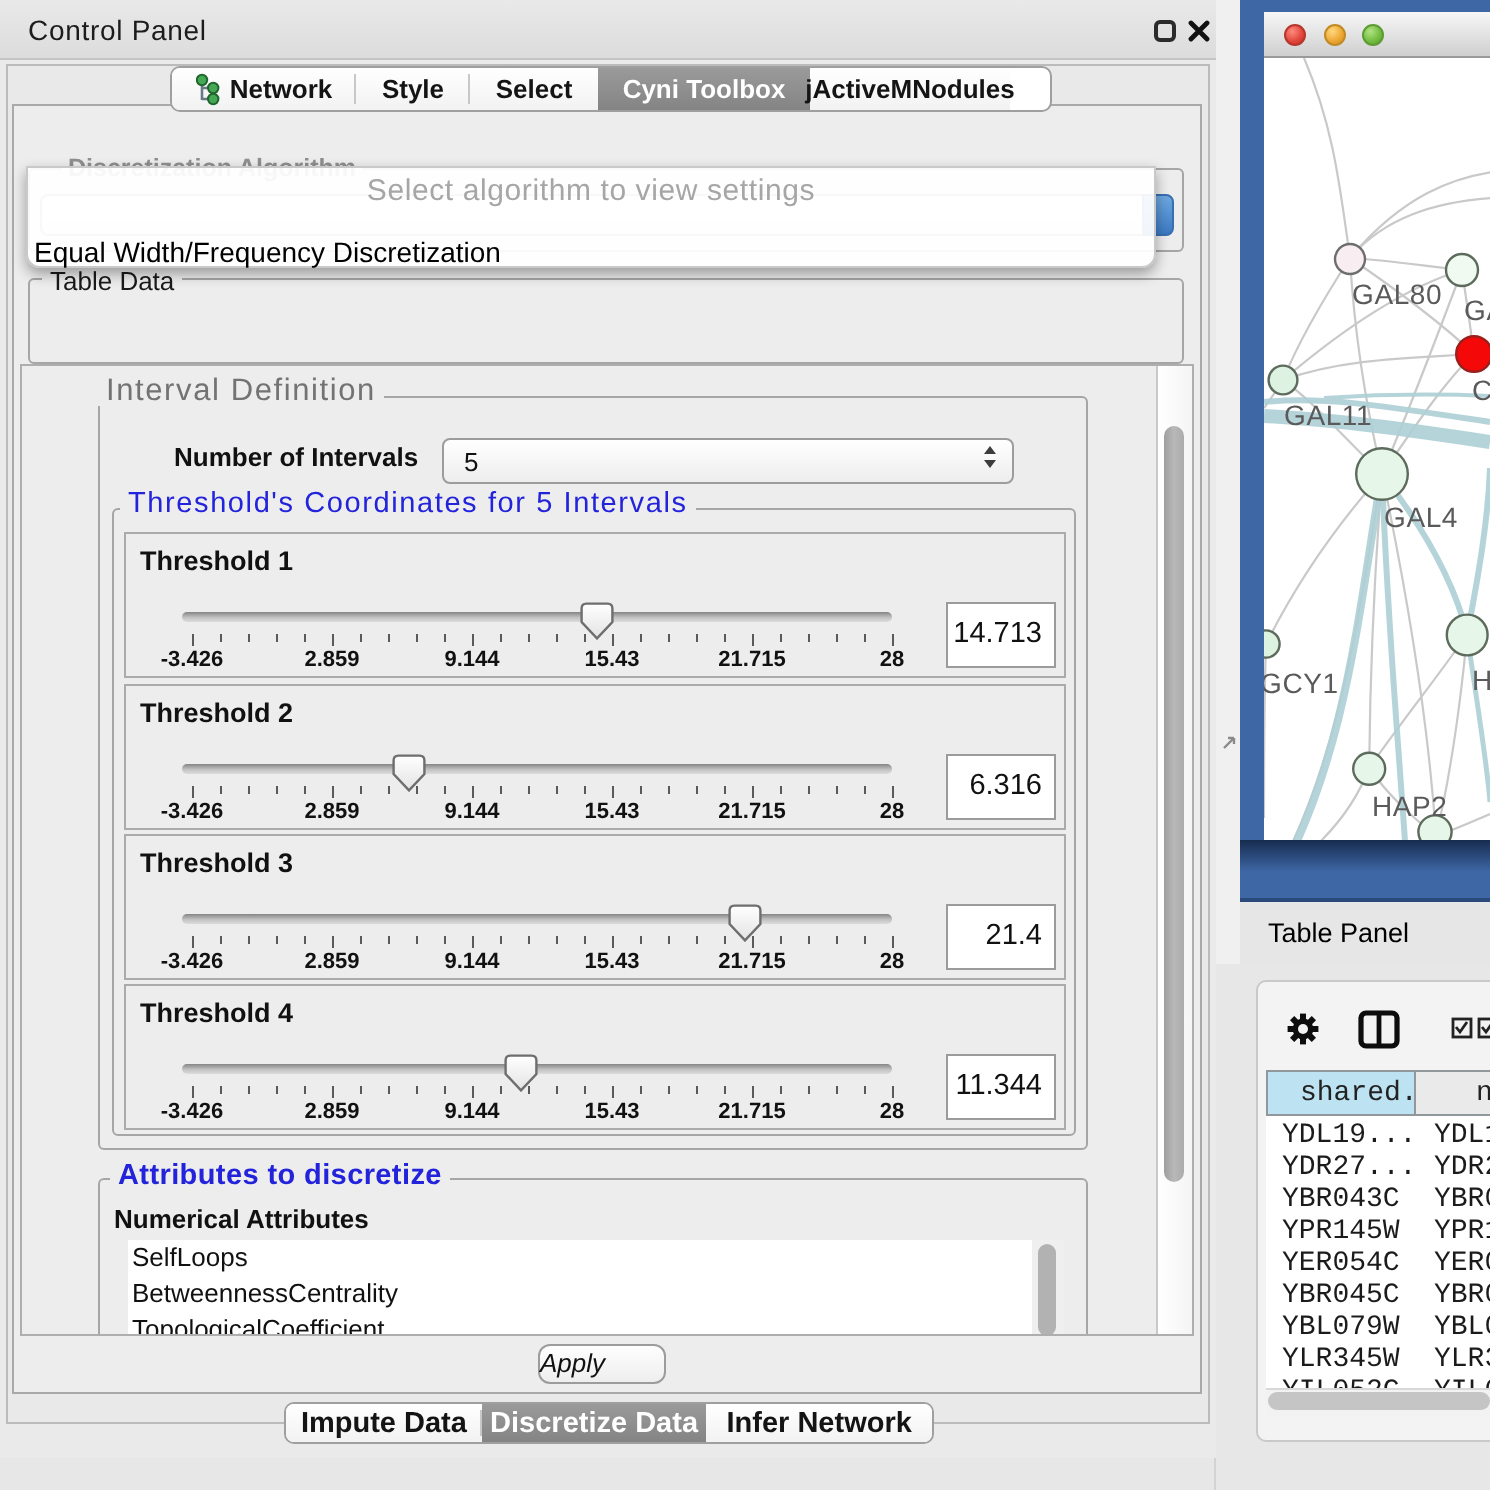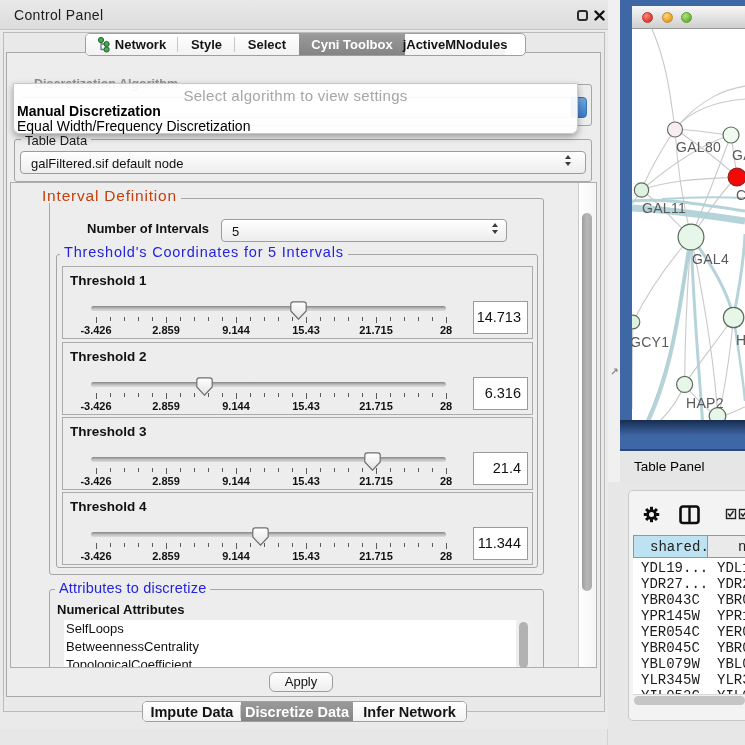--- a/index.html
+++ b/index.html
@@ -50,21 +50,21 @@
 .vbox{position:absolute;left:410px;top:34px;width:55px;height:33px;background:#fff;
 border:1px solid #9b9b9b;font-size:14.5px;color:#111;text-align:right;line-height:31px;padding-right:6px;}
 .tick{position:absolute;width:1px;background:#5a5a5a;}
 .tlab{position:absolute;font-size:11px;font-weight:bold;color:#111;transform:translateX(-50%);top:57px;}
 .thumbsvg{position:absolute;top:34px;}
 
 #attrlist{left:53px;top:437px;width:452px;height:51px;background:#fff;font-size:13px;color:#111;overflow:hidden;}
 #attrlist div{padding-left:2px;height:18px;line-height:18px;}
 
 #apply{left:269px;top:672px;width:64px;height:20px;border:1px solid #9c9c9c;border-radius:6px;
-background:linear-gradient(#fefefe,#eeeeee);font-size:13px;color:#111;text-align:center;line-height:18px;z-index:5;}
+background:linear-gradient(#fefefe,#eeeeee);font-size:13px;color:#111;text-align:left;line-height:18px;z-index:5;font-style:italic;}
 
 #popup{left:13px;top:83px;width:565px;height:51px;background:rgba(255,255,255,0.93);border:1px solid #c9c9c9;
 border-radius:0 0 7px 7px;box-shadow:0 3px 7px rgba(0,0,0,0.35);z-index:20;font-size:14px;}
 
 #net{left:620px;top:0;width:125px;height:451px;background:#3e67a6;}
 #net-title{left:12px;top:6px;width:113px;height:23px;background:linear-gradient(#f7f7f7,#cfcfcf);
 border-bottom:1px solid #9a9a9a;}
 .tl-btn{position:absolute;top:6px;width:11px;height:11px;border-radius:50%;}
 #canvas{left:12px;top:29px;width:113px;height:391px;background:#fff;overflow:hidden;}
 
@@ -121,32 +121,25 @@
 
     <div class="abs grp" style="left:14px;top:84px;width:578px;height:42px;"></div>
     <div class="abs" style="left:31px;top:77px;font-size:12.5px;font-weight:bold;color:#8f8f8f;background:#ededed;padding:0 3px;">Discretization Algorithm</div>
     <div class="abs combo" style="left:20px;top:97px;width:566px;height:21px;">
       <div class="abs" style="left:550px;top:-1px;width:16px;height:21px;border-radius:0 4px 4px 0;
         background:linear-gradient(#6fa8e0,#3b79c4);border:1px solid #3a6fb0;"></div>
     </div>
 
     <div class="abs grp" style="left:14px;top:139px;width:578px;height:43px;"></div>
     <div class="abs grptitle" style="left:21px;top:134px;color:#1a1a1a;">Table Data</div>
-    <div class="abs combo" style="left:20px;top:151px;width:566px;height:23px;">
-      <span class="ctext">galFiltered.sif default node</span>
-      <div class="arrows" style="right:12px;top:3px;">
-          <div class="up"></div>
-          <div class="dn"></div>
-        </div>
-    </div>
 
     <div id="spane" class="abs">
 
       <div class="abs grp" style="left:38px;top:15px;width:495px;height:377px;"></div>
-      <div class="abs grptitle" style="left:27px;top:6px;color:#c2410c;font-size:15.5px;letter-spacing:0.8px;">Interval Definition</div>
+      <div class="abs grptitle" style="left:38px;top:6px;color:#737373;font-size:15.5px;letter-spacing:0.8px;">Interval Definition</div>
       <div class="abs" style="left:76px;top:38px;font-size:13px;font-weight:bold;color:#111;">Number of Intervals</div>
       <div class="abs combo" style="left:210px;top:36px;width:286px;height:23px;">
         <span class="ctext">5</span>
         <div class="arrows" style="right:6px;top:3px;">
             <div class="up"></div>
             <div class="dn"></div>
           </div>
       </div>
 
       <div class="abs grp" style="left:45px;top:71px;width:482px;height:314px;"></div>
@@ -331,21 +324,21 @@
                 <stop offset="0" stop-color="#ffffff"></stop>
                 <stop offset="1" stop-color="#e3e3e3"></stop>
               </linearGradient>
             </defs>
             <path d="M3.2,0.8 L13.8,0.8 Q16.2,0.8 16.2,3.2 L16.2,10 L8.5,18.2 L0.8,10 L0.8,3.2 Q0.8,0.8 3.2,0.8 Z" fill="url(#tg3)" stroke="#6e6e6e" stroke-width="1.2"></path>
           </svg>
           <div class="vbox">11.344</div>
         </div>
 
       <div class="abs grp" style="left:38px;top:406px;width:495px;height:90px;"></div>
-      <div class="abs grptitle" style="left:44px;top:398px;color:#2323dc;font-size:14.5px;letter-spacing:0.2px;">Attributes to discretize</div>
+      <div class="abs grptitle" style="left:44px;top:398px;color:#2323dc;font-size:14.5px;letter-spacing:0.2px;font-weight:bold;">Attributes to discretize</div>
       <div class="abs" style="left:46px;top:419px;font-size:13px;font-weight:bold;color:#111;">Numerical Attributes</div>
       <div id="attrlist" class="abs">
         <div>SelfLoops</div>
           <div>BetweennessCentrality</div>
           <div>TopologicalCoefficient</div>
       </div>
       <div class="abs" style="left:505px;top:437px;width:16px;height:49px;background:#efefef;"></div>
       <div class="abs" style="left:507.5px;top:439px;width:9px;height:46px;background:#b2b2b2;border-radius:4.5px;"></div>
 
       <div id="vtrack" class="abs"></div>
@@ -362,21 +355,20 @@
       <div class="tab sel" style="width:113px;">
           <span style="font-weight:600;">Discretize Data</span>
         </div>
       <div class="tab" style="width:113.5px;">
           <span style="font-weight:600;">Infer Network</span>
         </div>
     </div>
 
     <div id="popup" class="abs">
       <div style="position:absolute;left:0;top:3px;width:100%;text-align:center;color:#a6a6a6;font-size:15px;letter-spacing:0.3px;">Select algorithm to view settings</div>
-      <div style="position:absolute;left:3px;top:19px;font-weight:bold;color:#000;">Manual Discretization</div>
       <div style="position:absolute;left:3px;top:34px;color:#000;">Equal Width/Frequency Discretization</div>
     </div>
   </div>
 
   <svg class="abs" style="left:610px;top:366px;" width="10" height="10" viewBox="0 0 10 10">
     <path d="M2,8 L7,3 M7,3 L4,3 M7,3 L7,6" stroke="#8a8a8a" stroke-width="1.2" fill="none"></path>
   </svg>
 
   <div id="net" class="abs">
     <div id="net-title" class="abs">

